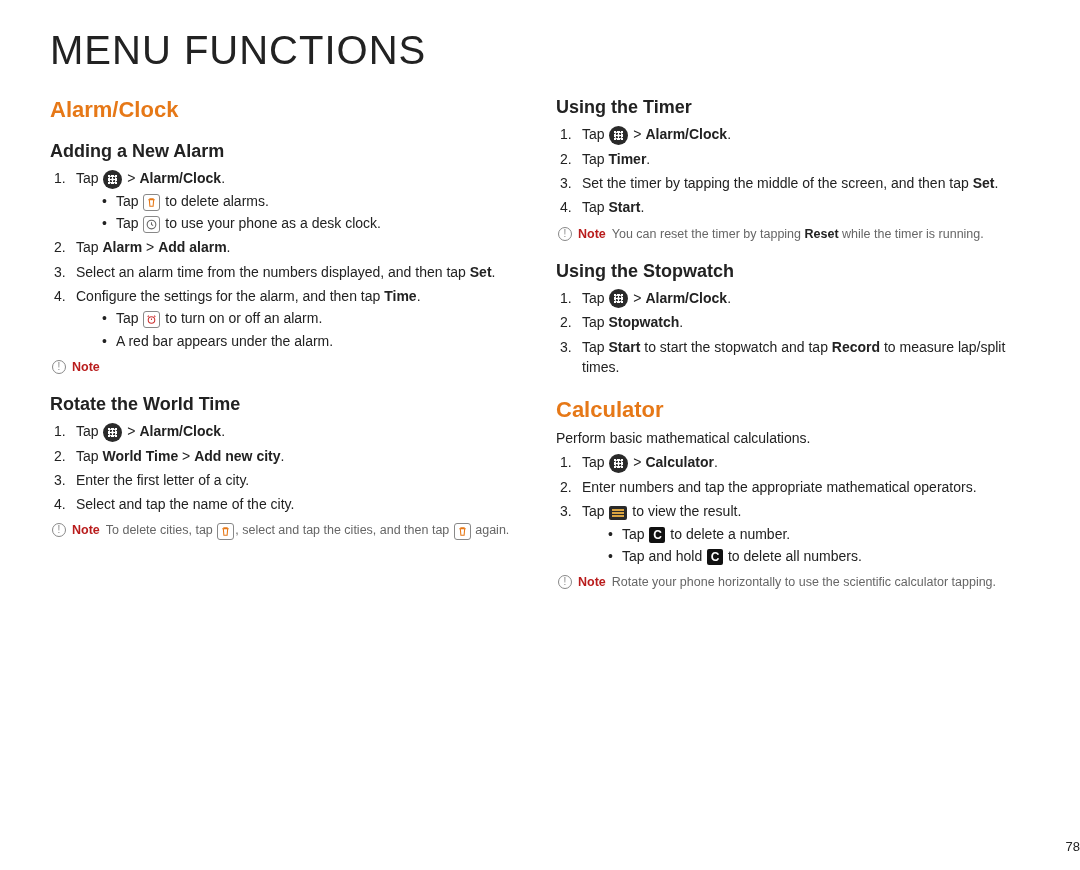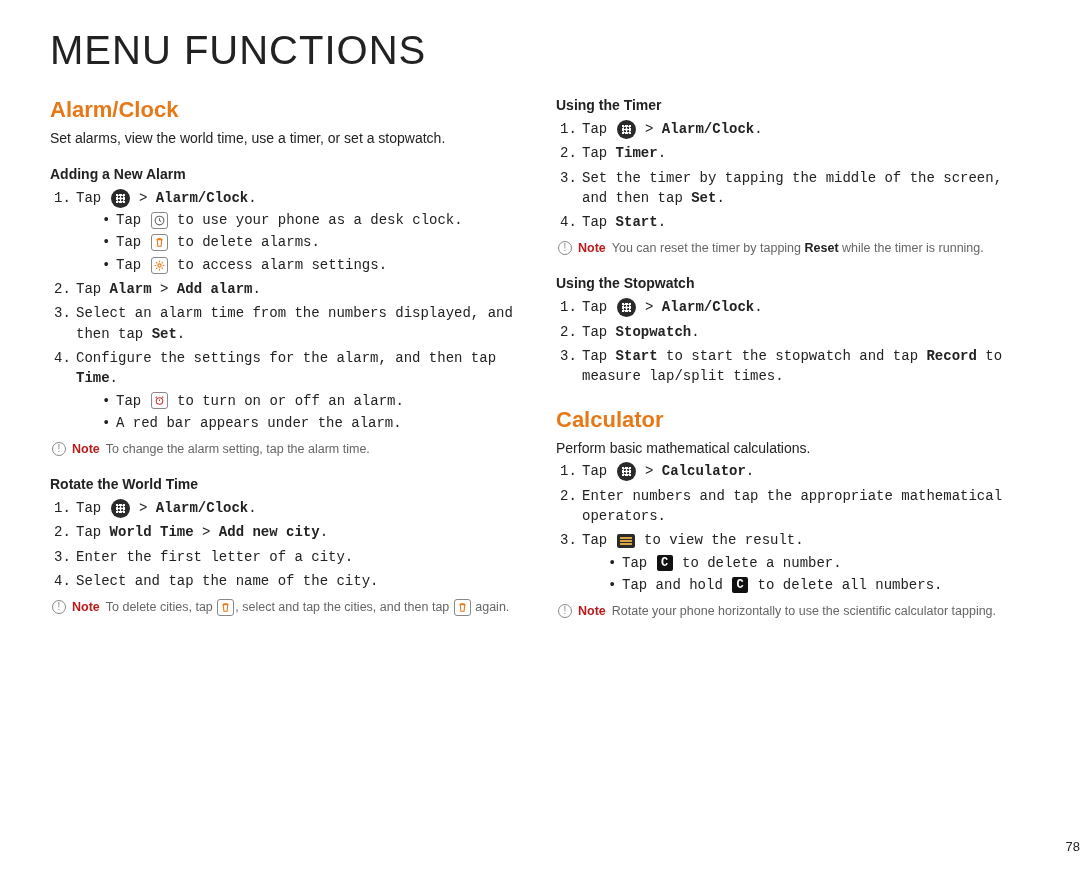--- a/index.html
+++ b/index.html
@@ -29,21 +29,21 @@
   }
   h2.section {
     color: #e67817;
     font-size: 22px;
     font-weight: 600;
     margin-top: 6px;
     margin-bottom: 6px;
   }
   h3.sub {
     color: #222;
-    font-size: 14px;
+    font-size: 18px;
     font-weight: 600;
     margin-top: 18px;
     margin-bottom: 6px;
   }
   p.intro, .desc {
     font-size: 14px;
     line-height: 1.35;
     margin-bottom: 4px;
   }
   ol.steps {
@@ -52,21 +52,20 @@
     padding-left: 0;
     margin-top: 2px;
   }
   ol.steps > li {
     counter-increment: step;
     font-size: 14px;
     line-height: 1.45;
     padding-left: 26px;
     position: relative;
     margin-bottom: 4px;
-    font-family: Liberation Mono, monospace;
   }
   ol.steps > li::before {
     content: counter(step) ".";
     position: absolute;
     left: 4px;
     top: 0;
   }
   ul.bullets {
     list-style: none;
     padding-left: 0;
@@ -187,64 +186,56 @@
 </head>
 <body>
 
 <h1 class="page-title">MENU FUNCTIONS</h1>
 
 <div class="cols">
 
   <div class="col">
 
     <h2 class="section">Alarm/Clock</h2>
-    <p class="intro">Set alarms, view the world time, use a timer, or set a stopwatch.</p>
 
     <h3 class="sub">Adding a New Alarm</h3>
     <ol class="steps">
       <li>
         <span>Tap </span><span class="icon icon-apps"></span><span> &gt; </span><b>Alarm/Clock</b><span>.</span>
         <ul class="bullets">
+          <li><span>Tap </span><span class="icon icon-box icon-trash icon-trash-orange">
+                <svg viewBox="0 0 24 24" fill="none" stroke="#e67817" stroke-width="2">
+                  <path d="M6 7h12M9 7V5h6v2M8 7l1 12h6l1-12"></path>
+                </svg>
+              </span><span> to delete alarms.</span></li>
           <li><span>Tap </span><span class="icon icon-box icon-clock">
                 <svg viewBox="0 0 24 24" fill="none" stroke="#666" stroke-width="2">
                   <circle cx="12" cy="12" r="8"></circle>
                   <path d="M12 8v4l3 2"></path>
                 </svg>
               </span><span> to use your phone as a desk clock.</span></li>
-          <li><span>Tap </span><span class="icon icon-box icon-trash icon-trash-orange">
-                <svg viewBox="0 0 24 24" fill="none" stroke="#e67817" stroke-width="2">
-                  <path d="M6 7h12M9 7V5h6v2M8 7l1 12h6l1-12"></path>
-                </svg>
-              </span><span> to delete alarms.</span></li>
-          <li><span>Tap </span><span class="icon icon-box icon-gear">
-                <svg viewBox="0 0 24 24" fill="none" stroke="#e67817" stroke-width="2">
-                  <circle cx="12" cy="12" r="3"></circle>
-                  <path d="M12 3v3M12 18v3M3 12h3M18 12h3M6 6l2 2M16 16l2 2M18 6l-2 2M8 16l-2 2"></path>
-                </svg>
-              </span><span> to access alarm settings.</span></li>
         </ul>
       </li>
       <li><span>Tap </span><b>Alarm</b><span> &gt; </span><b>Add alarm</b><span>.</span></li>
       <li><span>Select an alarm time from the numbers displayed, and then tap </span><b>Set</b><span>.</span></li>
       <li><span>Configure the settings for the alarm, and then tap </span><b>Time</b><span>.</span>
         <ul class="bullets">
           <li><span>Tap </span><span class="icon icon-box icon-alarmtoggle">
                 <svg viewBox="0 0 24 24" fill="none" stroke="#c33" stroke-width="2">
                   <circle cx="12" cy="13" r="6"></circle>
                   <path d="M12 10v3M7 5l-2 2M17 5l2 2"></path>
                 </svg>
               </span><span> to turn on or off an alarm.</span></li>
           <li>A red bar appears under the alarm.</li>
         </ul>
       </li>
     </ol>
     <div class="note-row">
       <span class="note-icon-circle">!</span>
       <span class="note-label">Note</span>
-      <span class="note-text">To change the alarm setting, tap the alarm time.</span>
     </div>
 
     <h3 class="sub">Rotate the World Time</h3>
     <ol class="steps">
       <li><span>Tap </span><span class="icon icon-apps"></span><span> &gt; </span><b>Alarm/Clock</b><span>.</span></li>
       <li><span>Tap </span><b>World Time</b><span> &gt; </span><b>Add new city</b><span>.</span></li>
       <li>Enter the first letter of a city.</li>
       <li>Select and tap the name of the city.</li>
     </ol>
     <div class="note-row">

